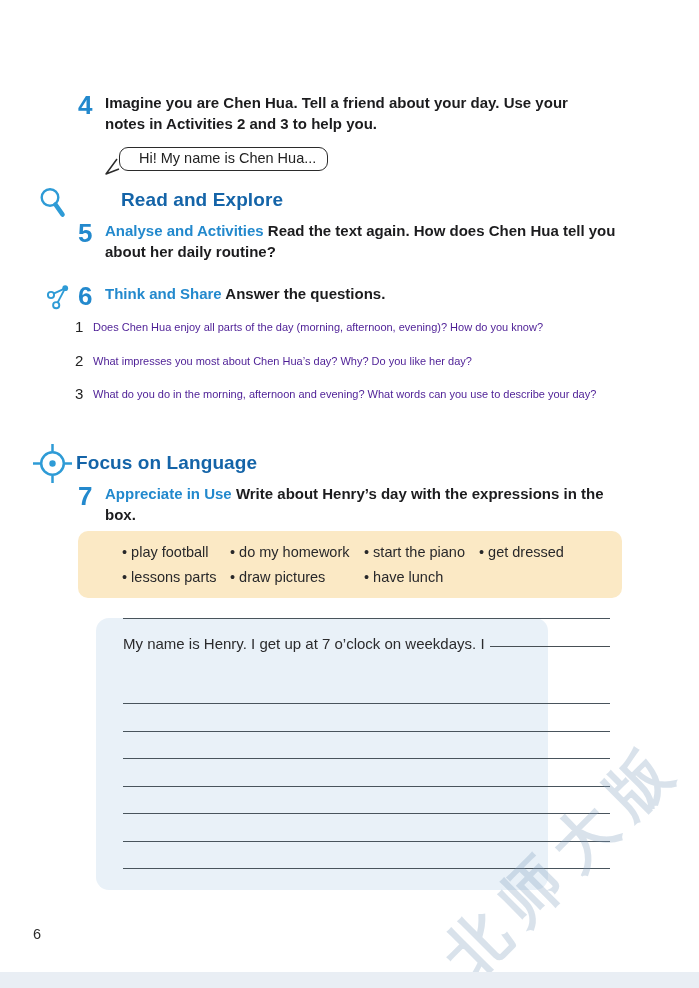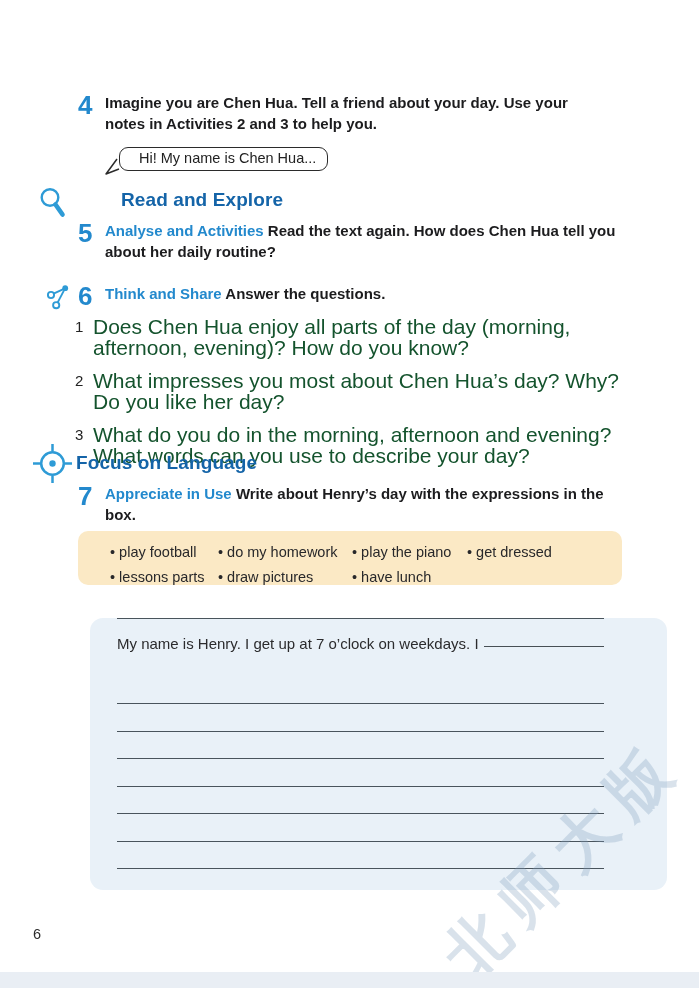--- a/index.html
+++ b/index.html
@@ -29,35 +29,35 @@
 
   
   .section-head { position:absolute; display:flex; align-items:center; }
   .section-title { font-size:19px; font-weight:bold; color:#1464a8; letter-spacing:0.1px; }
   .head-icon { position:absolute; }
 
   
   .questions { position:absolute; left:75px; top:317px; width:556px; }
   .q-item { display:flex; margin-bottom:13px; }
   .q-num { flex:0 0 18px; font-size:15px; color:#232323; line-height:20.5px; }
-  .q-text { font-size:21px; color:#14532d; line-height:20.5px; }
+  .q-text { font-size:11px; color:#4c1d95; line-height:20.5px; }
 
   
   .word-box {
-    position:absolute; left:78px; top:531px; width:544px; height:54px;
+    position:absolute; left:78px; top:531px; width:544px; height:67px;
     background:#fbe9c5; border-radius:10px;
     display:grid; grid-template-columns:108px 134px 115px auto;
-    padding:13px 10px 0 32px; row-gap:9px; align-content:start;
+    padding:13px 10px 0 44px; row-gap:9px; align-content:start;
   }
   .wb-item { font-size:14.5px; color:#28282a; white-space:nowrap; }
   .wb-item::before { content:"• "; color:#28282a; }
 
   
   .writing-box {
-    position:absolute; left:90px; top:618px; width:577px; height:272px;
+    position:absolute; left:96px; top:618px; width:452px; height:272px;
     background:#e9f1f8; border-radius:13px;
   }
   .first-line {
     position:absolute; left:27px; top:17px; width:487px;
     display:flex; align-items:baseline; font-size:15px; color:#2b2b2d;
   }
   .fill-line { flex:1; border-bottom:1.6px solid #474f55; margin-left:5px; transform:translateY(-2px); }
   .rule { position:absolute; left:27px; width:487px; border-top:1.6px solid #49545c; }
   .rule:nth-of-type(1){ top:58px; }
   .rule:nth-of-type(2){ top:85px; }
@@ -158,21 +158,21 @@
     <div class="act-num">7</div>
     <div class="act-text" style="width:505px;">
       <span class="subtitle">Appreciate in Use </span>
       <span>Write about Henry’s day with the expressions in the box.</span>
     </div>
   </div>
 
   <div class="word-box">
     <div class="wb-item">play football</div>
     <div class="wb-item">do my homework</div>
-    <div class="wb-item">play the piano</div>
+    <div class="wb-item">start the piano</div>
     <div class="wb-item">get dressed</div>
     <div class="wb-item">lessons parts</div>
     <div class="wb-item">draw pictures</div>
     <div class="wb-item">have lunch</div>
   </div>
 
   <div class="writing-box">
     <div class="first-line">
       <span>My name is Henry. I get up at 7 o’clock on weekdays. I</span>
       <span class="fill-line"></span>

